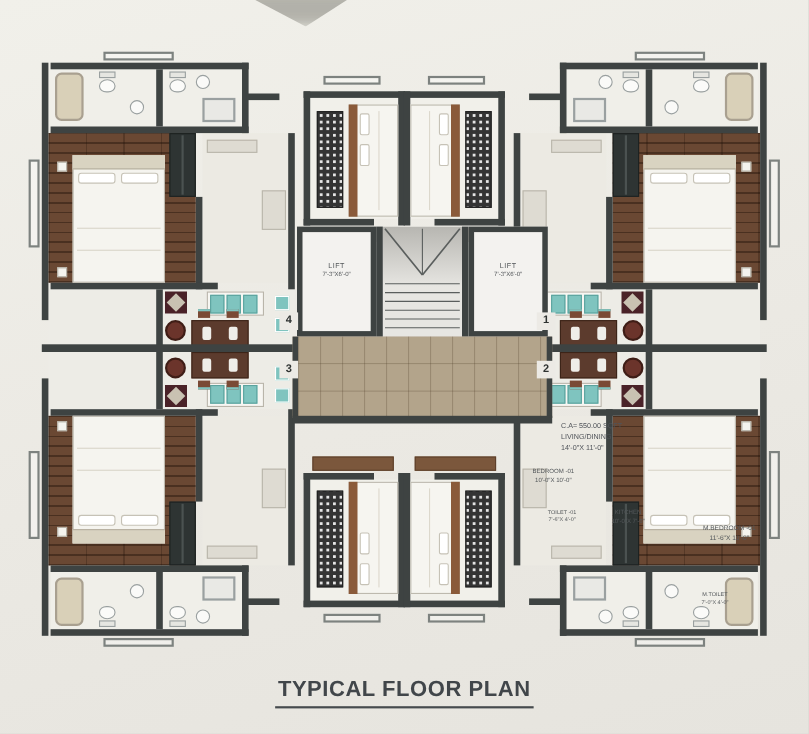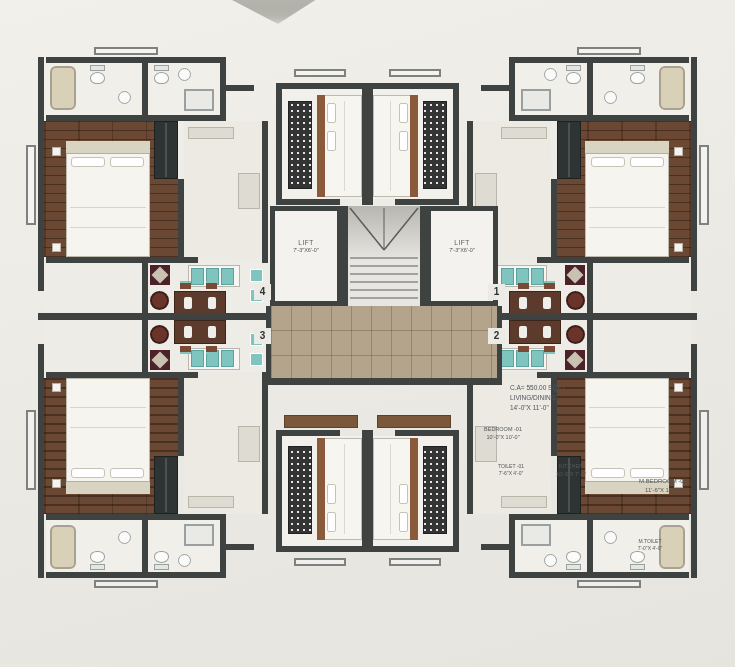--- a/index.html
+++ b/index.html
@@ -497,13 +497,14 @@
   </div>
   <div class="lbl mbedroom-lbl">
     <div>M.BEDROOM -01</div>
     <div>11'-6"X 10'-0"</div>
   </div>
   <div class="lbl mtoilet-lbl">
     <div>M.TOILET</div>
     <div>7'-0"X 4'-0"</div>
   </div>
 
+  <div class="title">TYPICAL FLOOR PLAN</div>
 </div>
 
 </body></html>

